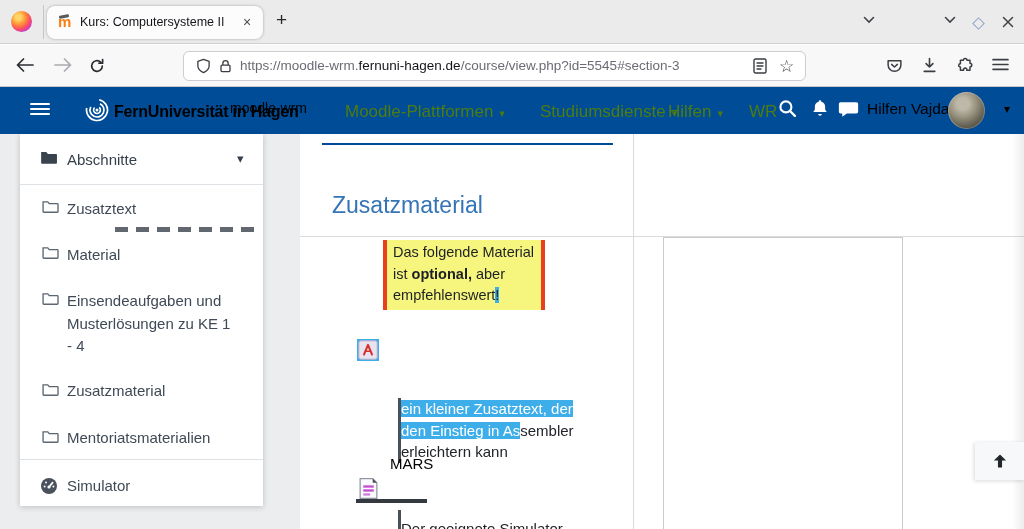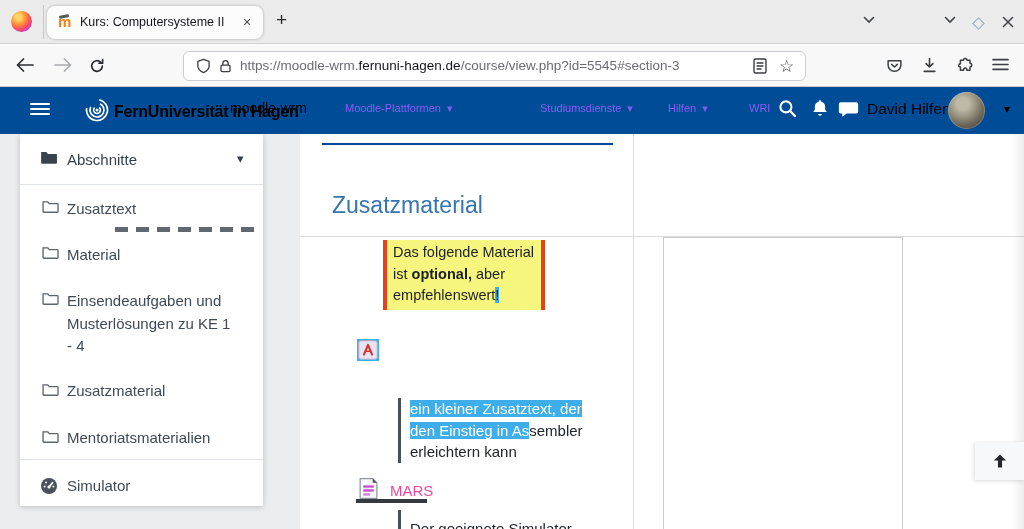--- a/index.html
+++ b/index.html
@@ -40,21 +40,21 @@
   .star-icon { left:779px; top:56px; font-size:17px; color:#3a3d42; }
 
   
   .mnavbar { left:0; top:87px; width:1024px; height:47px; background:#004c97; color:#fff; }
   .mburger { left:30px; top:103px; width:20px; height:12px; }
   .mburger i { position:absolute; left:0; width:20px; height:2.4px; background:#fff; border-radius:1px; }
   .mburger i:nth-child(1){top:0} .mburger i:nth-child(2){top:5px} .mburger i:nth-child(3){top:10px}
   .fu-logo { left:84px; top:96px; }
   .fu-brand { left:114px; top:103px; font-size:16px; font-weight:bold; letter-spacing:-0.2px; }
   .site-name { left:230px; top:100px; font-size:14px; font-weight:400; }
-  .mnav-item { top:102px; font-size:11px; color:#8b5cf6; white-space:nowrap; }
+  .mnav-item { top:102px; font-size:17px; color:#4d7c0f; white-space:nowrap; }
   .caret::after { content:"▾"; font-size:11px; margin-left:6px; opacity:.95; }
   .mnav-1 { left:345px; } .mnav-2 { left:520px;margin-left:20px; } .mnav-3 { left:668px; }
   .mnav-4 { left:749px; width:28px; overflow:hidden; }
   .m-search { left:778px; top:99px; }
   .m-bell { left:811px; top:99px; }
   .m-chat { left:838px; top:101px; }
   .m-user { left:867px; top:100px; font-size:15.5px; }
   .m-avatar { left:948px; top:92px; width:37px; height:37px; border-radius:50%;
     background:radial-gradient(circle at 40% 32%, #bdb8a8 0 18%, #98927e 40%, #6d695b 62%, #3f3c32 88%); box-shadow:0 0 0 1px rgba(255,255,255,.25) inset; }
   .m-caret { left:1004px; top:102px; font-size:12px; }
@@ -77,24 +77,24 @@
 
   
   .hr-blue { left:322px; top:143px; width:291px; height:2px; background:#004a99; }
   .section-heading { left:332px; top:192px; font-size:23px; color:#3574b5; }
   .notice { left:383px; top:240px; width:162px; background:#f6f57d; border-left:4px solid #e8401c; border-right:4px solid #e8401c;
     padding:2px 5px 3px 6px; font-size:14.5px; line-height:21.5px; color:#1d2125; }
   .sel { background:#3daee9; color:#fff; }
   .sel-dark { background:#3daee9; color:#1d2125; }
   .pdf-chip { left:357px; top:339px; width:22px; height:22px; background:#3daee9; padding:1px; }
   .act-link { left:387px; top:340px; width:178px; font-size:15px; line-height:21.5px; }
-  .bq { border-left:3px solid #495057; padding-left:9px; font-size:15px; line-height:21.5px; color:#212529; }
+  .bq { border-left:3px solid #495057; font-size:15px; line-height:21.5px; color:#212529; }
   .bq1 { left:398px; top:398px; width:192px; }
   .mars-icon { left:357px; top:477px; }
-  .mars-label { left:390px; top:482px; font-size:15px; color:#ec4899; }
+  .mars-label { left:390px; top:455px; font-size:15px; color:#000000; }
   .mars-bar { left:356px; top:499px; width:71px; height:4px; background:#343a40; }
   .bq2 { left:398px; top:510px; width:192px; height:19px; overflow:hidden; }
   .bq2-inner { display:block; margin-top:8px; font-size:15px; color:#212529; }
 
   .top-btn { left:975px; top:442px; width:49px; height:38px; background:#f7f8f9; box-shadow:-1px 1px 4px rgba(0,0,0,.15);
     display:flex; align-items:center; justify-content:center; }
 </style>
 </head>
 <body>
 
@@ -223,21 +223,21 @@
     <svg width="18" height="19" viewBox="0 0 16 17">
         <path d="M8 1.2 a1.2 1.2 0 0 1 1.2 1.2 c2.4 .6 3.4 2.5 3.4 4.4 v2.6 l1.4 2.2 H2 l1.4 -2.2 V6.8 c0 -1.9 1 -3.8 3.4 -4.4 A1.2 1.2 0 0 1 8 1.2 Z" fill="#fff"></path>
         <path d="M6.4 13.4 a1.6 1.6 0 0 0 3.2 0 Z" fill="#fff"></path>
       </svg>
   </div>
   <div class="abs m-chat">
     <svg width="21" height="17" viewBox="0 0 18 15">
         <path d="M2 1 h14 a1.5 1.5 0 0 1 1.5 1.5 v7 a1.5 1.5 0 0 1 -1.5 1.5 h-8.5 l-4 3 v-3 H2 a1.5 1.5 0 0 1 -1.5 -1.5 v-7 A1.5 1.5 0 0 1 2 1 Z" fill="#fff"></path>
       </svg>
   </div>
-  <div class="abs m-user">David Hilfen</div>
+  <div class="abs m-user">Hilfen Vajda</div>
   <div class="abs m-avatar"></div>
   <div class="abs m-caret">▾</div>
 
   <div class="abs page-left-gutter"></div>
   <div class="abs seam"></div>
   <div class="abs content-vline"></div>
   <div class="abs right-box"></div>
   <div class="abs right-shadow"></div>
 
   <div class="abs drawer"></div>

